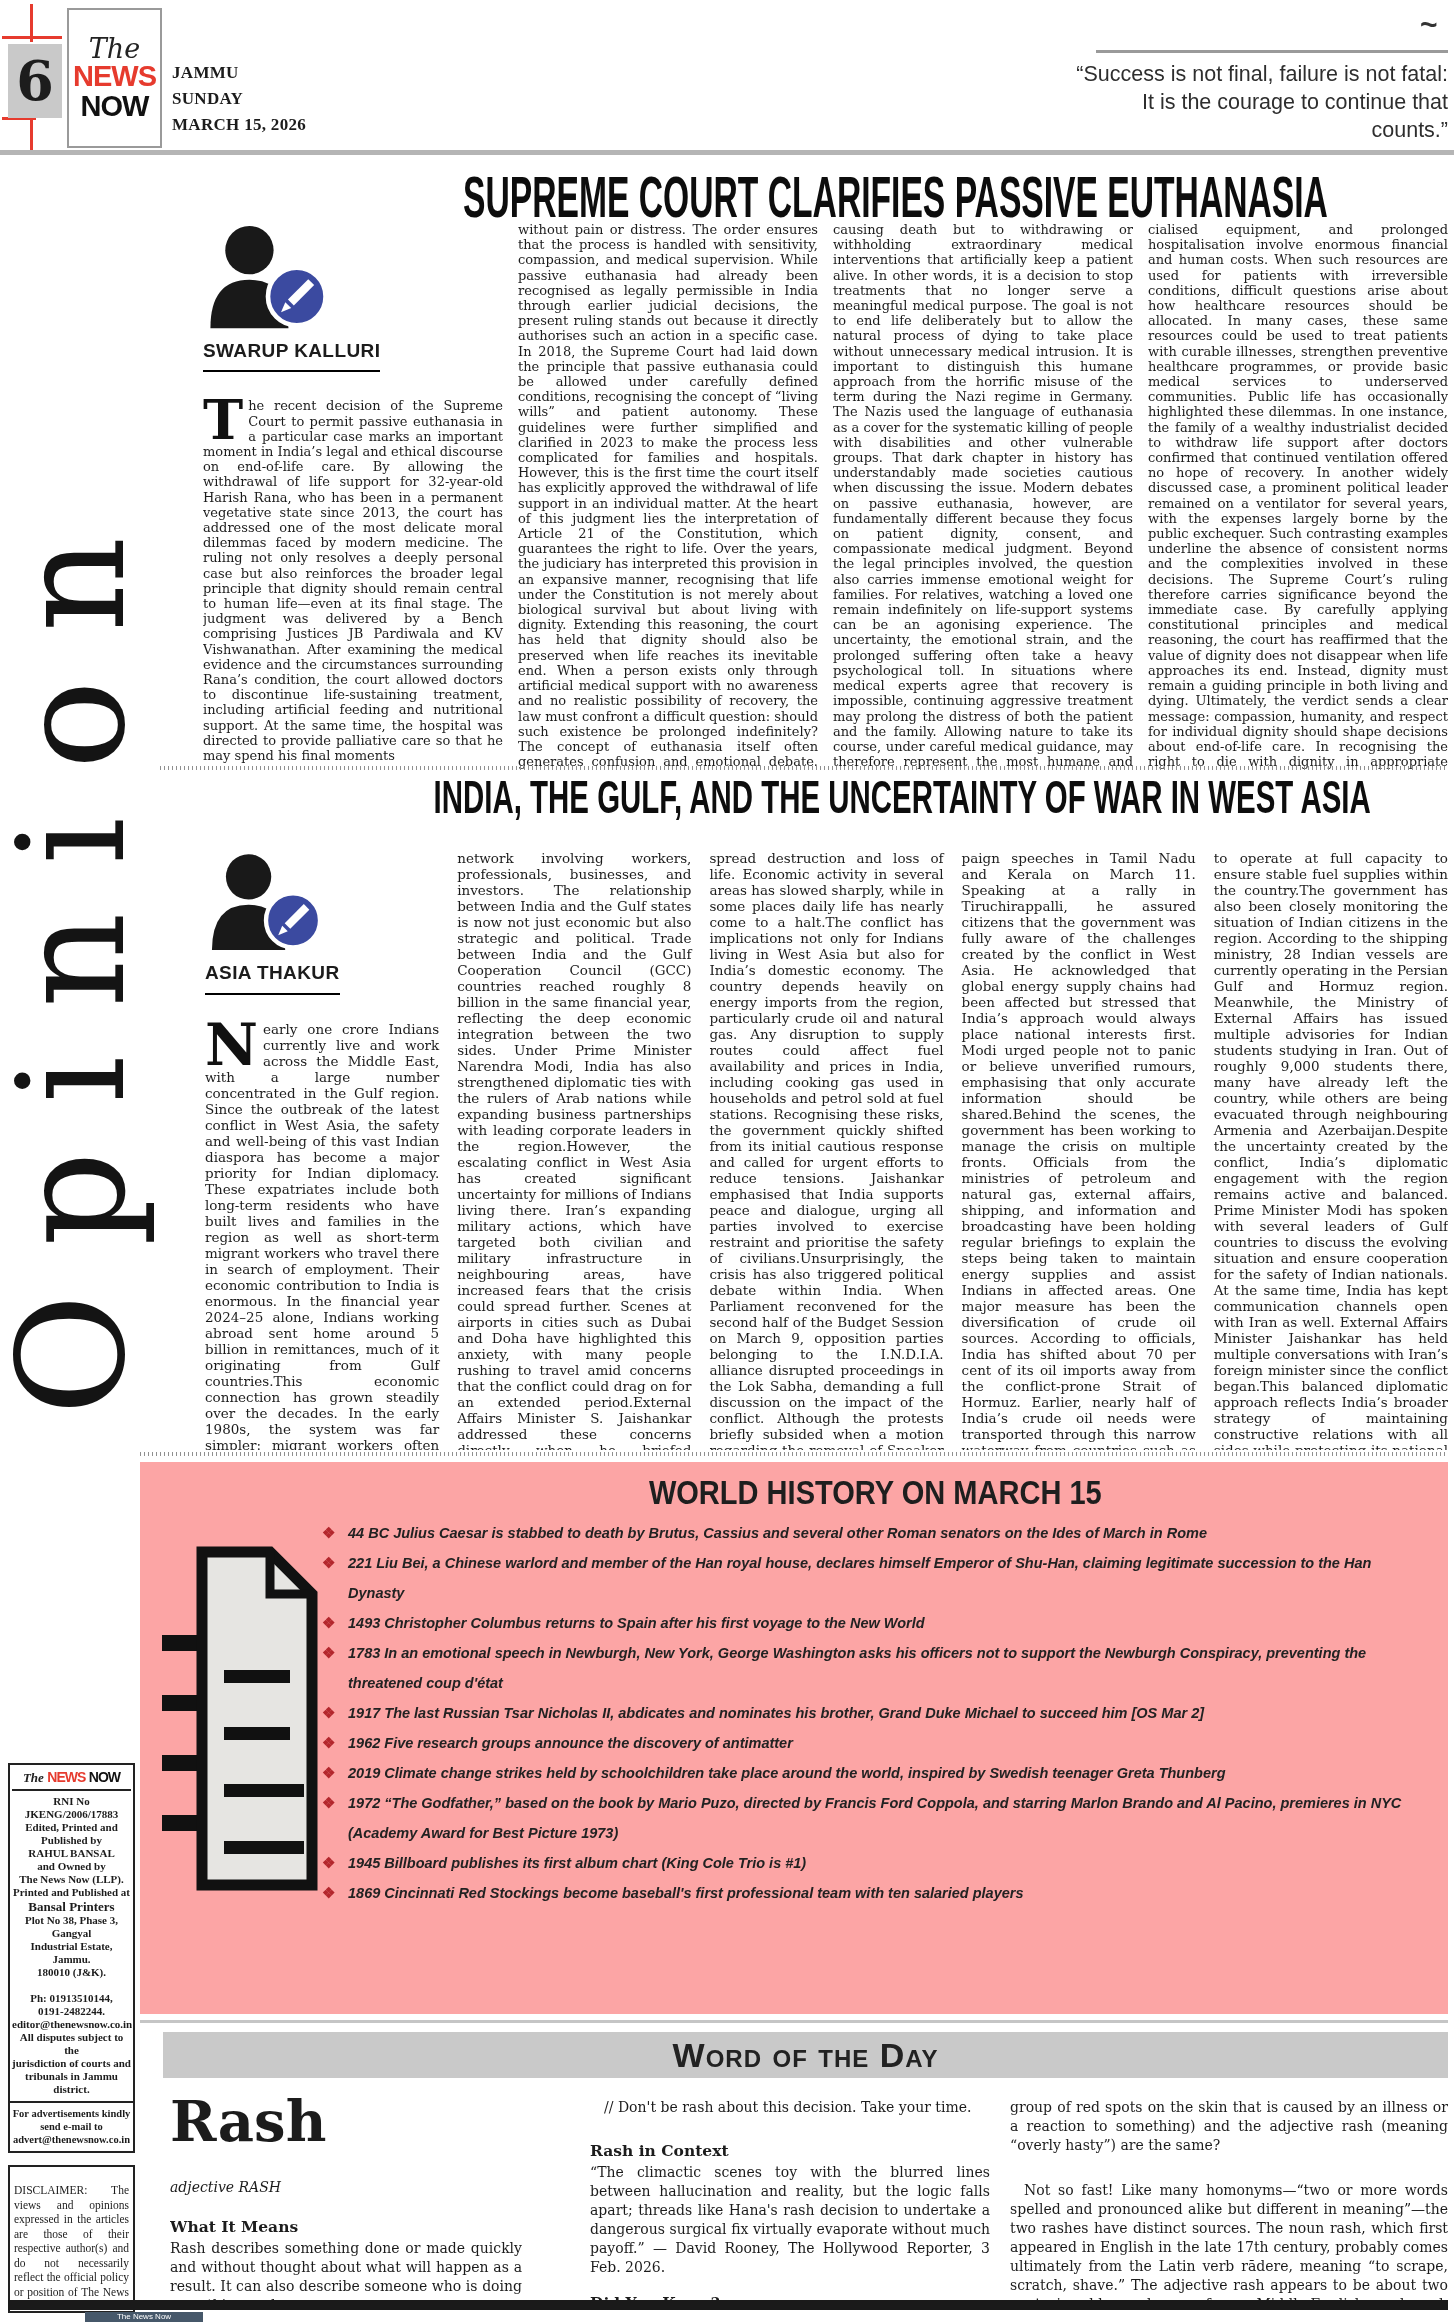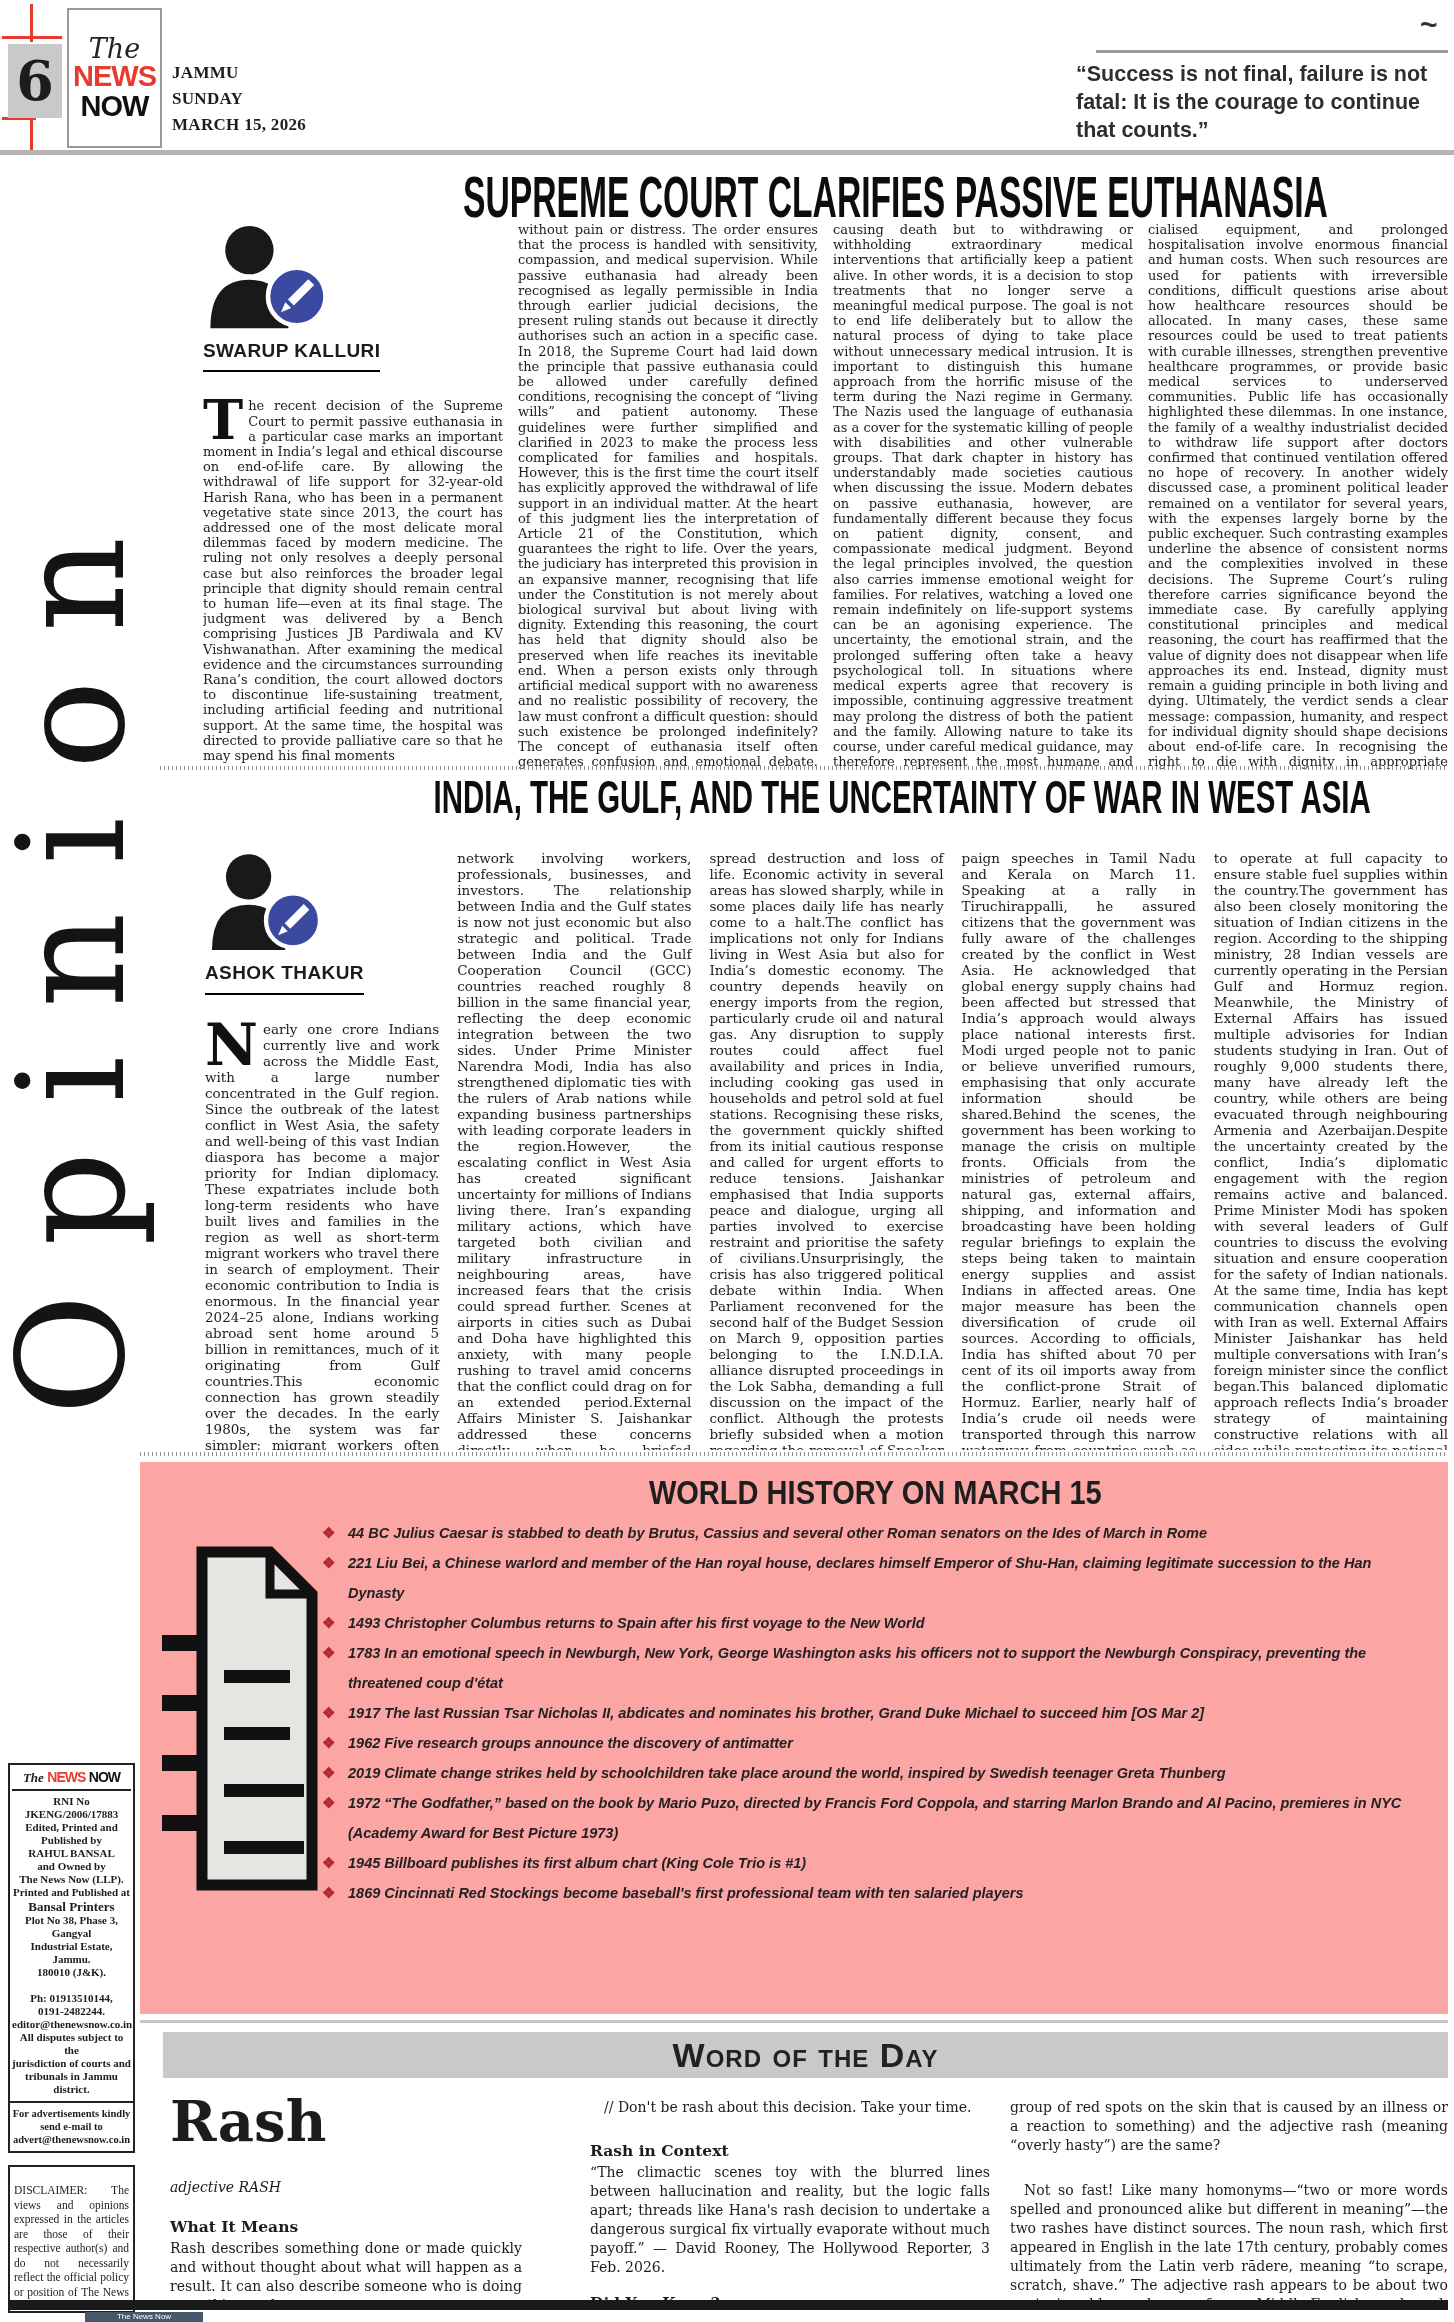--- a/index.html
+++ b/index.html
@@ -13,22 +13,22 @@
     display:flex;align-items:center;justify-content:center;font-size:54px;font-weight:bold}
   .redmark{background:#e63b2e}
   .mast-box{left:67px;top:8px;width:95px;height:140px;border:2px solid #9a9a9a;background:#fff;
     display:flex;flex-direction:column;align-items:center;justify-content:center;line-height:1.02;text-align:center}
   .mast-the{font-style:italic;font-size:27px;color:#222}
   .mast-news{font-family:"Liberation Sans",sans-serif;font-weight:700;font-size:29px;color:#e63b2e;letter-spacing:-1px}
   .mast-now{font-family:"Liberation Sans",sans-serif;font-weight:900;font-size:29px;color:#111;letter-spacing:-1px}
   .dateline{left:172px;top:60px;font-family:"Liberation Serif",serif;font-weight:bold;font-size:17px;line-height:26px;letter-spacing:.3px}
   .tilde{left:1420px;top:8px;font-family:"Liberation Sans",sans-serif;font-weight:bold;font-size:30px;color:#333}
   .quote-rule{left:1096px;top:50px;width:352px;height:3px;background:#9a9a9a}
-  .quote{left:1076px;top:60px;width:372px;text-align:left;font-family:"Liberation Sans",sans-serif;
-    font-weight:bold;font-size:21.5px;line-height:28px;color:#2e2e2e}
+  .quote{left:1076px;top:60px;width:372px;text-align:right;font-family:"Liberation Sans",sans-serif;
+    font-weight:normal;font-size:21.5px;line-height:28px;color:#2e2e2e}
   .header-rule{left:0;top:150px;width:1454px;height:5px;background:#b5b5b5}
 
   
   .opinion{left:72px;top:952px;width:1120px;height:170px;transform:translate(-50%,-50%) rotate(-90deg);
     font-family:"DejaVu Serif",serif;font-size:148px;letter-spacing:48px;color:#141414;
     display:flex;align-items:center;justify-content:center;white-space:nowrap}
 
   
   .hl-wrap{text-align:center}
   .condensed{display:inline-block;white-space:nowrap;font-family:"Liberation Sans",sans-serif;
@@ -164,21 +164,21 @@
     <div class="author-block">
       <svg width="122" height="106" viewBox="0 0 140 120">
         <circle cx="50" cy="30" r="26" fill="#191919"></circle>
         <path d="M8 114 Q8 62 50 62 Q92 62 92 114 Z" fill="#191919"></path>
         <circle cx="101" cy="80" r="31" fill="#3b4aa0" stroke="#fff" stroke-width="5"></circle>
         <g transform="rotate(45 101 80)" fill="#fff">
           <rect x="96.5" y="58" width="9" height="31"></rect>
           <path d="M96.5 93 l4.5 11 l4.5 -11 Z"></path>
         </g>
       </svg>
-      <div><span class="author-name">ASHOK THAKUR</span></div>
+      <div><span class="author-name">ASIA THAKUR</span></div>
     </div>
     <span class="dropcap dc2">N</span><span>early one crore Indians currently live and work across the Middle East, with a large number concentrated in the Gulf region. Since the outbreak of the latest conflict in West Asia, the safety and well-being of this vast Indian diaspora has become a major priority for Indian diplomacy. These expatriates include both long-term residents who have built lives and families in the region as well as short-term migrant workers who travel there in search of employment. Their economic contribution to India is enormous. In the financial year 2024–25 alone, Indians working abroad sent home around 5 billion in remittances, much of it originating from Gulf countries.This economic connection has grown steadily over the decades. In the early 1980s, the system was far simpler: migrant workers often sent money home through postal orders and informal channels. Over time, however, the Indian presence in the Gulf has evolved into a much larger and more organised</span>
   </div>
   <div class="col">network involving workers, professionals, businesses, and investors. The relationship between India and the Gulf states is now not just economic but also strategic and political. Trade between India and the Gulf Cooperation Council (GCC) countries reached roughly 8 billion in the same financial year, reflecting the deep economic integration between the two sides. Under Prime Minister Narendra Modi, India has also strengthened diplomatic ties with the rulers of Arab nations while expanding business partnerships with leading corporate leaders in the region.However, the escalating conflict in West Asia has created significant uncertainty for millions of Indians living there. Iran’s expanding military actions, which have targeted both civilian and military infrastructure in neighbouring areas, have increased fears that the crisis could spread further. Scenes at airports in cities such as Dubai and Doha have highlighted this anxiety, with many people rushing to travel amid concerns that the conflict could drag on for an extended period.External Affairs Minister S. Jaishankar addressed these concerns directly when he briefed Parliament on March 9. Speaking candidly about the situation, he acknowledged that the conflict had intensified and that the security environment across the region had worsened considerably. According to him, the fighting has spread beyond its initial boundaries, resulting in wide-</div>
   <div class="col">spread destruction and loss of life. Economic activity in several areas has slowed sharply, while in some places daily life has nearly come to a halt.The conflict has implications not only for Indians living in West Asia but also for India’s domestic economy. The country depends heavily on energy imports from the region, particularly crude oil and natural gas. Any disruption to supply routes could affect fuel availability and prices in India, including cooking gas used in households and petrol sold at fuel stations. Recognising these risks, the government quickly shifted from its initial cautious response and called for urgent efforts to reduce tensions. Jaishankar emphasised that India supports peace and dialogue, urging all parties involved to exercise restraint and prioritise the safety of civilians.Unsurprisingly, the crisis has also triggered political debate within India. When Parliament reconvened for the second half of the Budget Session on March 9, opposition parties belonging to the I.N.D.I.A. alliance disrupted proceedings in the Lok Sabha, demanding a full discussion on the impact of the conflict. Although the protests briefly subsided when a motion regarding the removal of Speaker Om Birla was taken up, the opposition soon resumed its demand for debate, accusing the government of failing to adequately safeguard India’s energy security.Prime Minister Modi addressed the issue during cam-</div>
   <div class="col">paign speeches in Tamil Nadu and Kerala on March 11. Speaking at a rally in Tiruchirappalli, he assured citizens that the government was fully aware of the challenges created by the conflict in West Asia. He acknowledged that global energy supply chains had been affected but stressed that India’s approach would always place national interests first. Modi urged people not to panic or believe unverified rumours, emphasising that only accurate information should be shared.Behind the scenes, the government has been working to manage the crisis on multiple fronts. Officials from the ministries of petroleum and natural gas, external affairs, shipping, and information and broadcasting have been holding regular briefings to explain the steps being taken to maintain energy supplies and assist Indians in affected areas. One major measure has been the diversification of crude oil sources. According to officials, India has shifted about 70 per cent of its oil imports away from the conflict-prone Strait of Hormuz. Earlier, nearly half of India’s crude oil needs were transported through this narrow waterway from countries such as Saudi Arabia, the United Arab Emirates, and Iraq.Efforts are also underway to secure alternative supplies of liquefied natural gas (LNG). Several shipments from new sources have already been arranged. At the same time, Indian refineries have been instructed</div>
   <div class="col">to operate at full capacity to ensure stable fuel supplies within the country.The government has also been closely monitoring the situation of Indian citizens in the region. According to the shipping ministry, 28 Indian vessels are currently operating in the Persian Gulf and Hormuz region. Meanwhile, the Ministry of External Affairs has issued multiple advisories for Indian students studying in Iran. Out of roughly 9,000 students there, many have already left the country, while others are being evacuated through neighbouring Armenia and Azerbaijan.Despite the uncertainty created by the conflict, India’s diplomatic engagement with the region remains active and balanced. Prime Minister Modi has spoken with several leaders of Gulf countries to discuss the evolving situation and ensure cooperation for the safety of Indian nationals. At the same time, India has kept communication channels open with Iran as well. External Affairs Minister Jaishankar has held multiple conversations with Iran’s foreign minister since the conflict began.This balanced diplomatic approach reflects India’s broader strategy of maintaining constructive relations with all sides while protecting its national interests. In an increasingly complex geopolitical environment, New Delhi recognises that stability in West Asia is crucial not only for regional peace but also for the economic and strategic well-being of India. INAV</div>
 </div>
 
 <div class="abs dotted dot2"></div>

